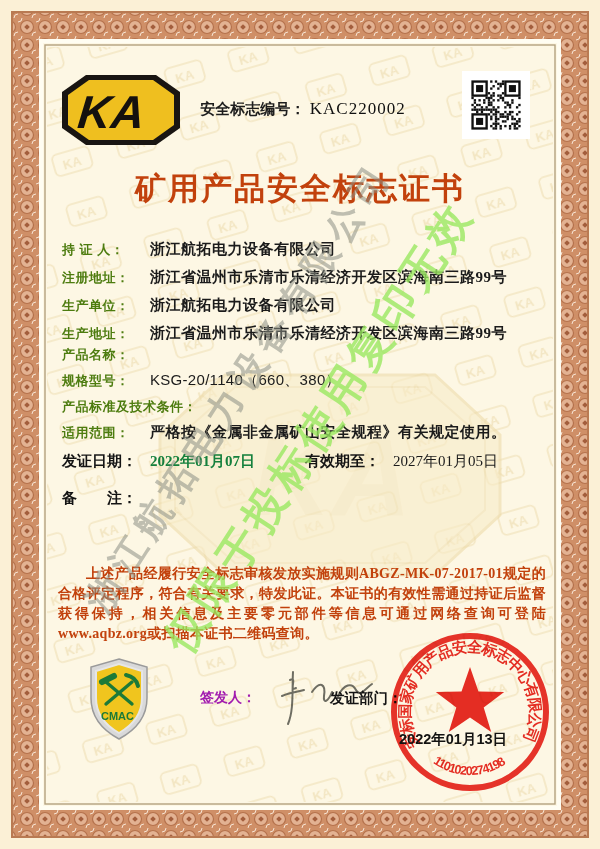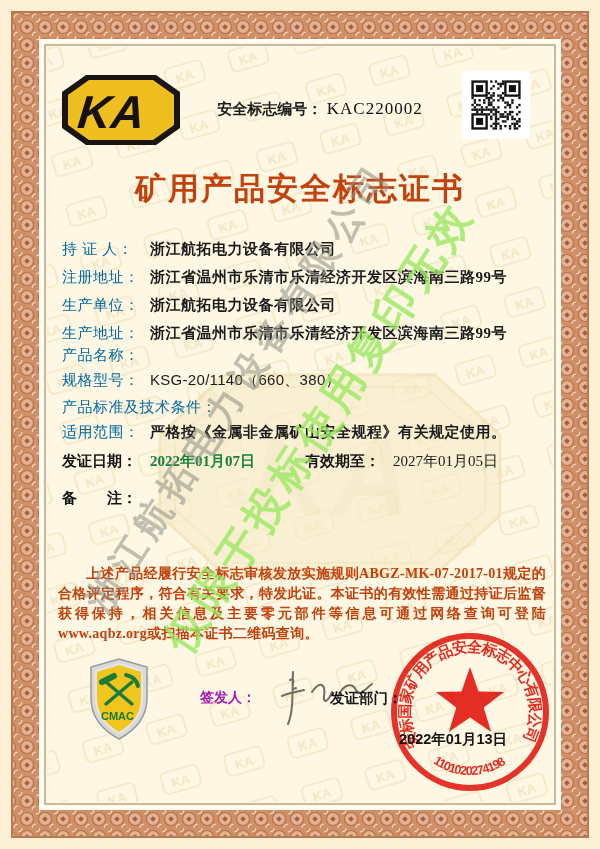--- a/index.html
+++ b/index.html
@@ -1,29 +1,29 @@
 <!DOCTYPE html>
 <html><head>
 <meta charset="utf-8">
 <style>
   html,body{margin:0;padding:0;background:#e8e8e8;}
   .page{position:relative;width:600px;height:849px;overflow:hidden;
         background:#fbf0d6;font-family:"Liberation Sans",sans-serif;}
   .bg{position:absolute;left:0;top:0;z-index:0;}
   
   .ka-logo{position:absolute;left:62px;top:75px;z-index:2;}
-  .cert-no{position:absolute;left:150px;top:99px;width:340px;text-align:center;z-index:2;white-space:nowrap;}
+  .cert-no{position:absolute;left:133px;top:99px;width:340px;text-align:center;z-index:2;white-space:nowrap;}
   .cert-no .lbl{font-weight:bold;font-size:15px;color:#1d1d1d;}
   .cert-no .val{font-family:"Liberation Serif",serif;font-size:17px;color:#111;letter-spacing:1px;}
   .qr{position:absolute;left:462px;top:71px;z-index:2;}
   .title{position:absolute;left:0;right:0;top:168px;text-align:center;z-index:2;
          font-family:"Liberation Serif",serif;font-weight:bold;font-size:31px;color:#c2410c;letter-spacing:2px;}
   
   .row{position:absolute;left:62px;z-index:2;display:flex;align-items:baseline;white-space:nowrap;}
-  .row .lbl{font-weight:normal;font-size:15px;color:#0369a1;min-width:88px;letter-spacing:.5px;}
+  .row .lbl{font-weight:bold;font-size:13px;color:#4d7c0f;min-width:88px;letter-spacing:.5px;}
   .row .lbl.wide{min-width:0;margin-right:8px;}
   .v-kai{font-family:"Liberation Serif",serif;font-weight:bold;font-size:15px;color:#1b1b1b;letter-spacing:.5px;}
   .v-sans{font-weight:normal;font-size:15px;color:#1b1b1b;letter-spacing:.3px;}
   .r1{top:240px}.r2{top:268px}.r3{top:296px}.r4{top:324px}
   .r5{top:346px}.r6{top:371px}.r7{top:398px}.r8{top:423px}
   .dates{position:absolute;top:452px;left:0;width:600px;z-index:2;}
   .dates span{position:absolute;white-space:nowrap;}
   .d-l1{left:62px;font-weight:bold;font-size:15px;color:#141414;}
   .d-v1{left:150px;font-family:"Liberation Serif",serif;font-weight:bold;font-size:15px;color:#15803d;}
   .d-l2{left:305px;font-weight:bold;font-size:15px;color:#141414;}

